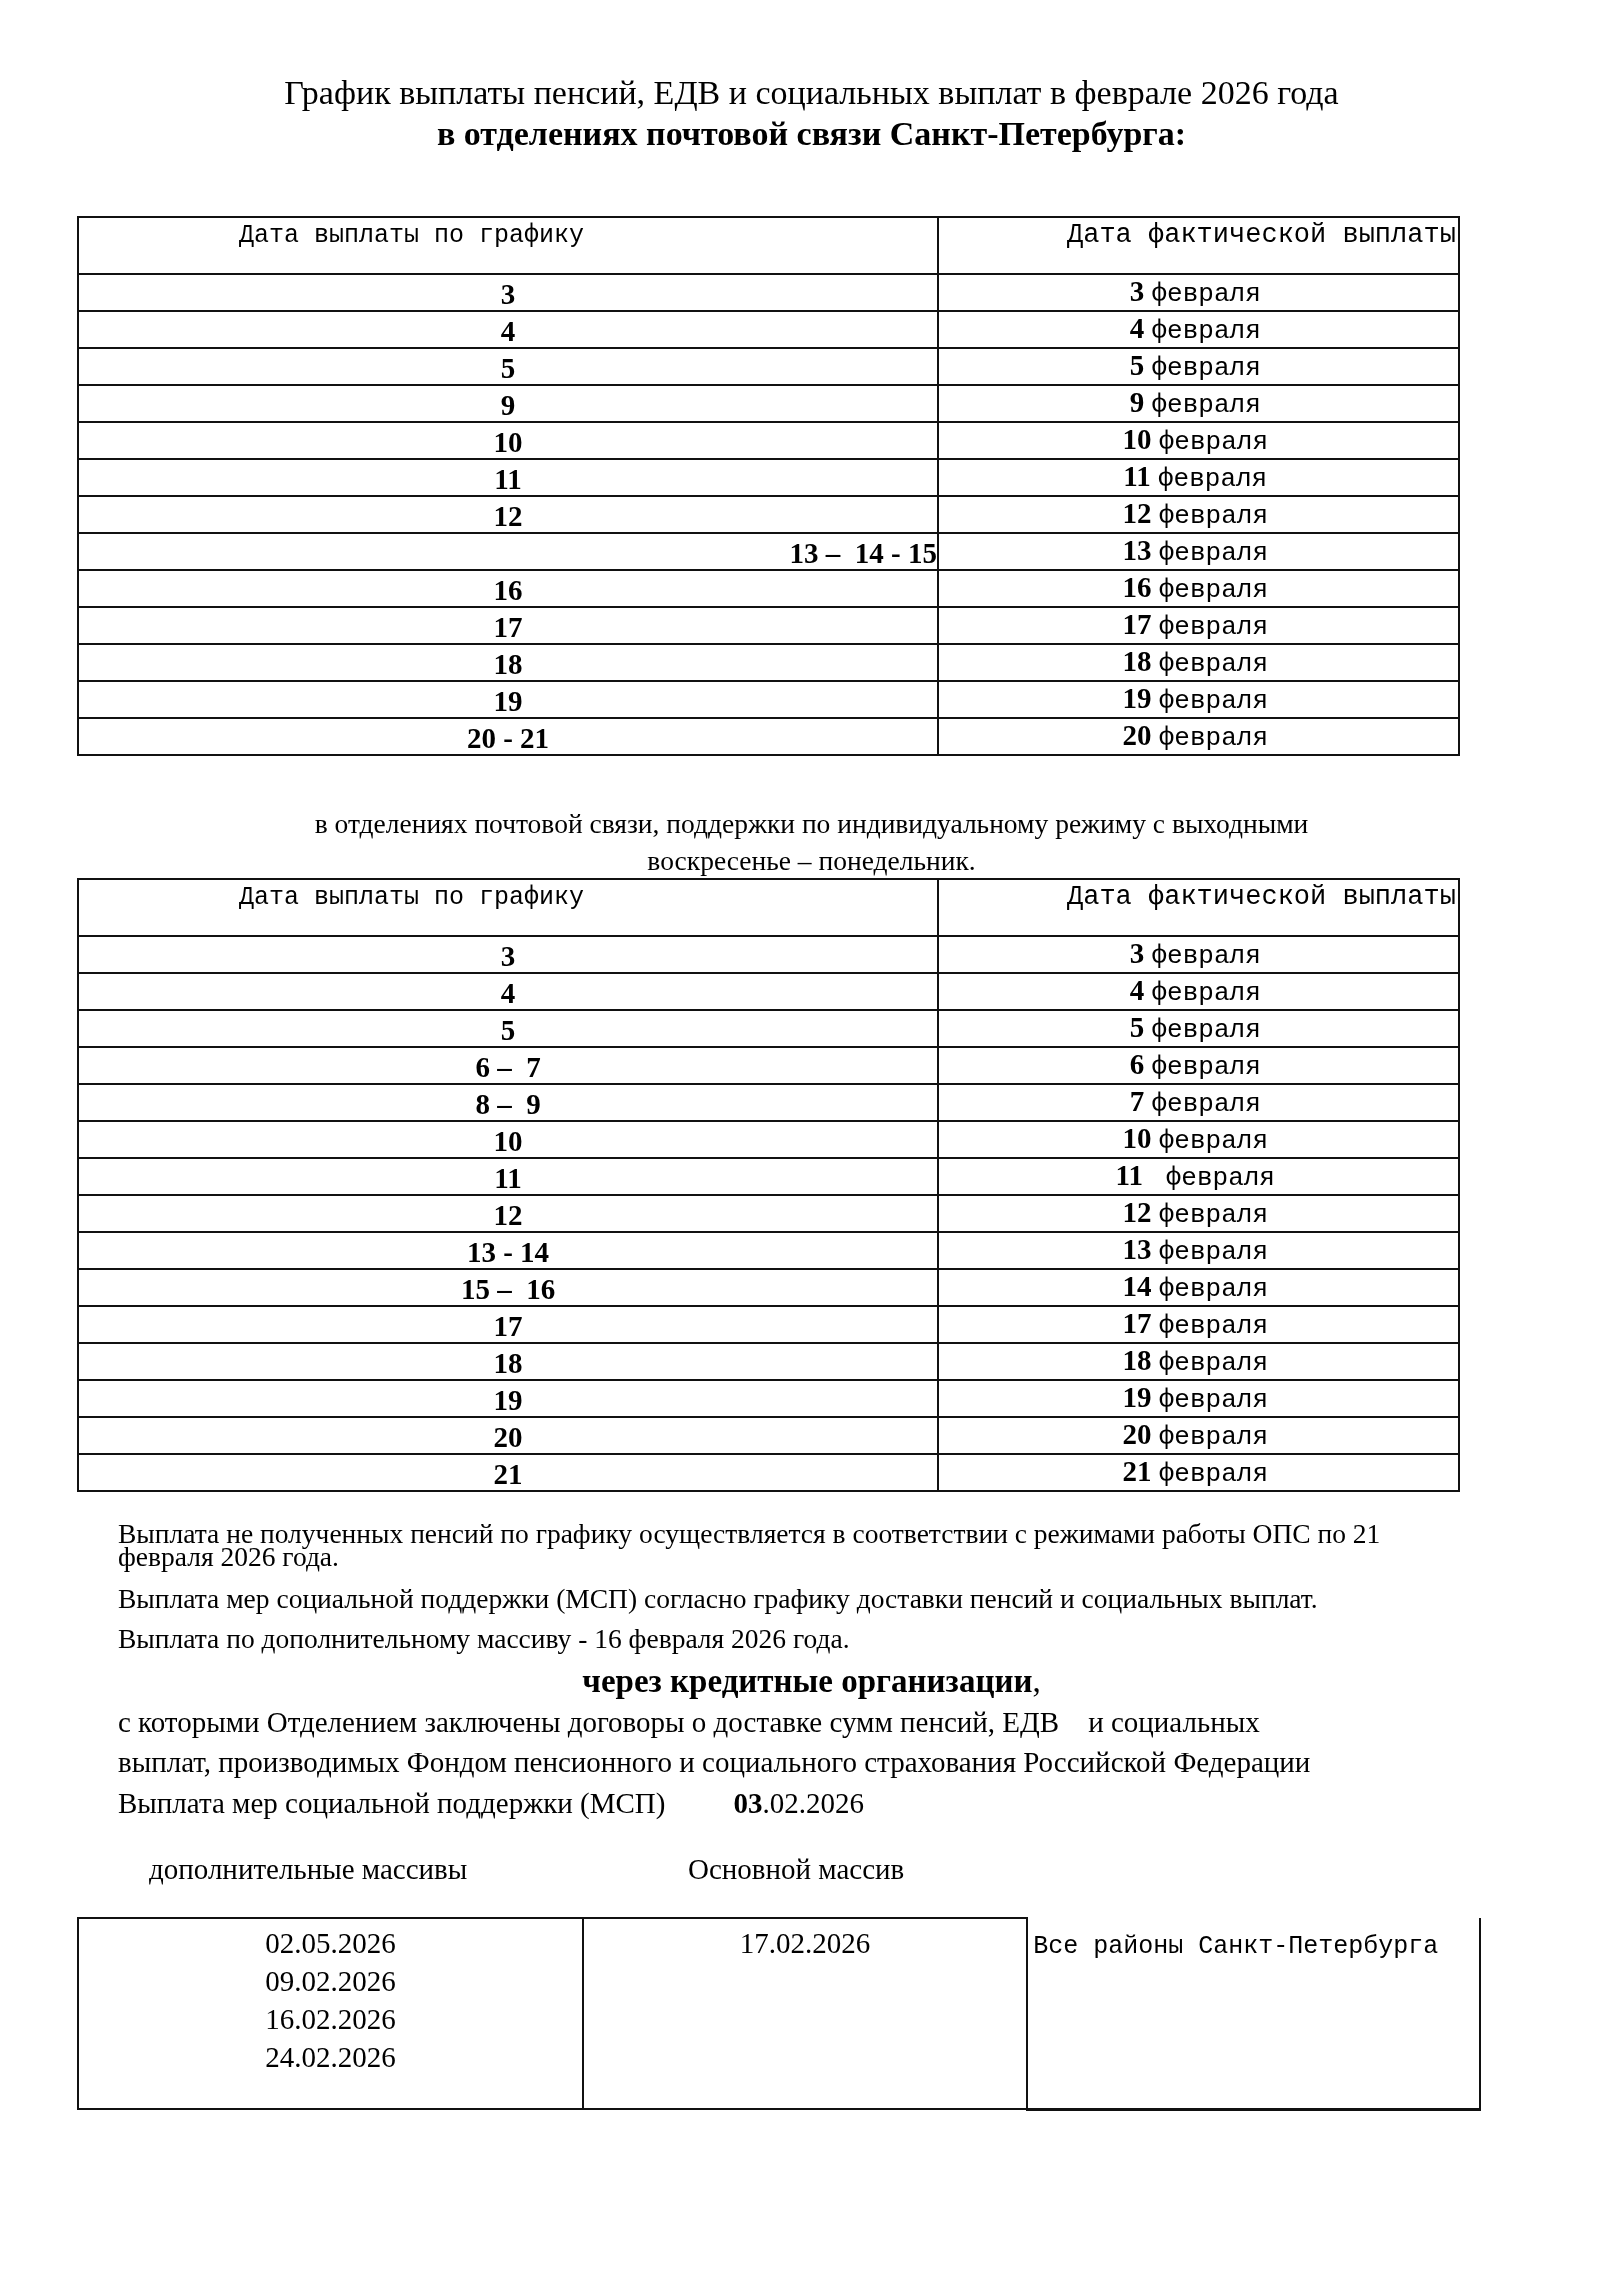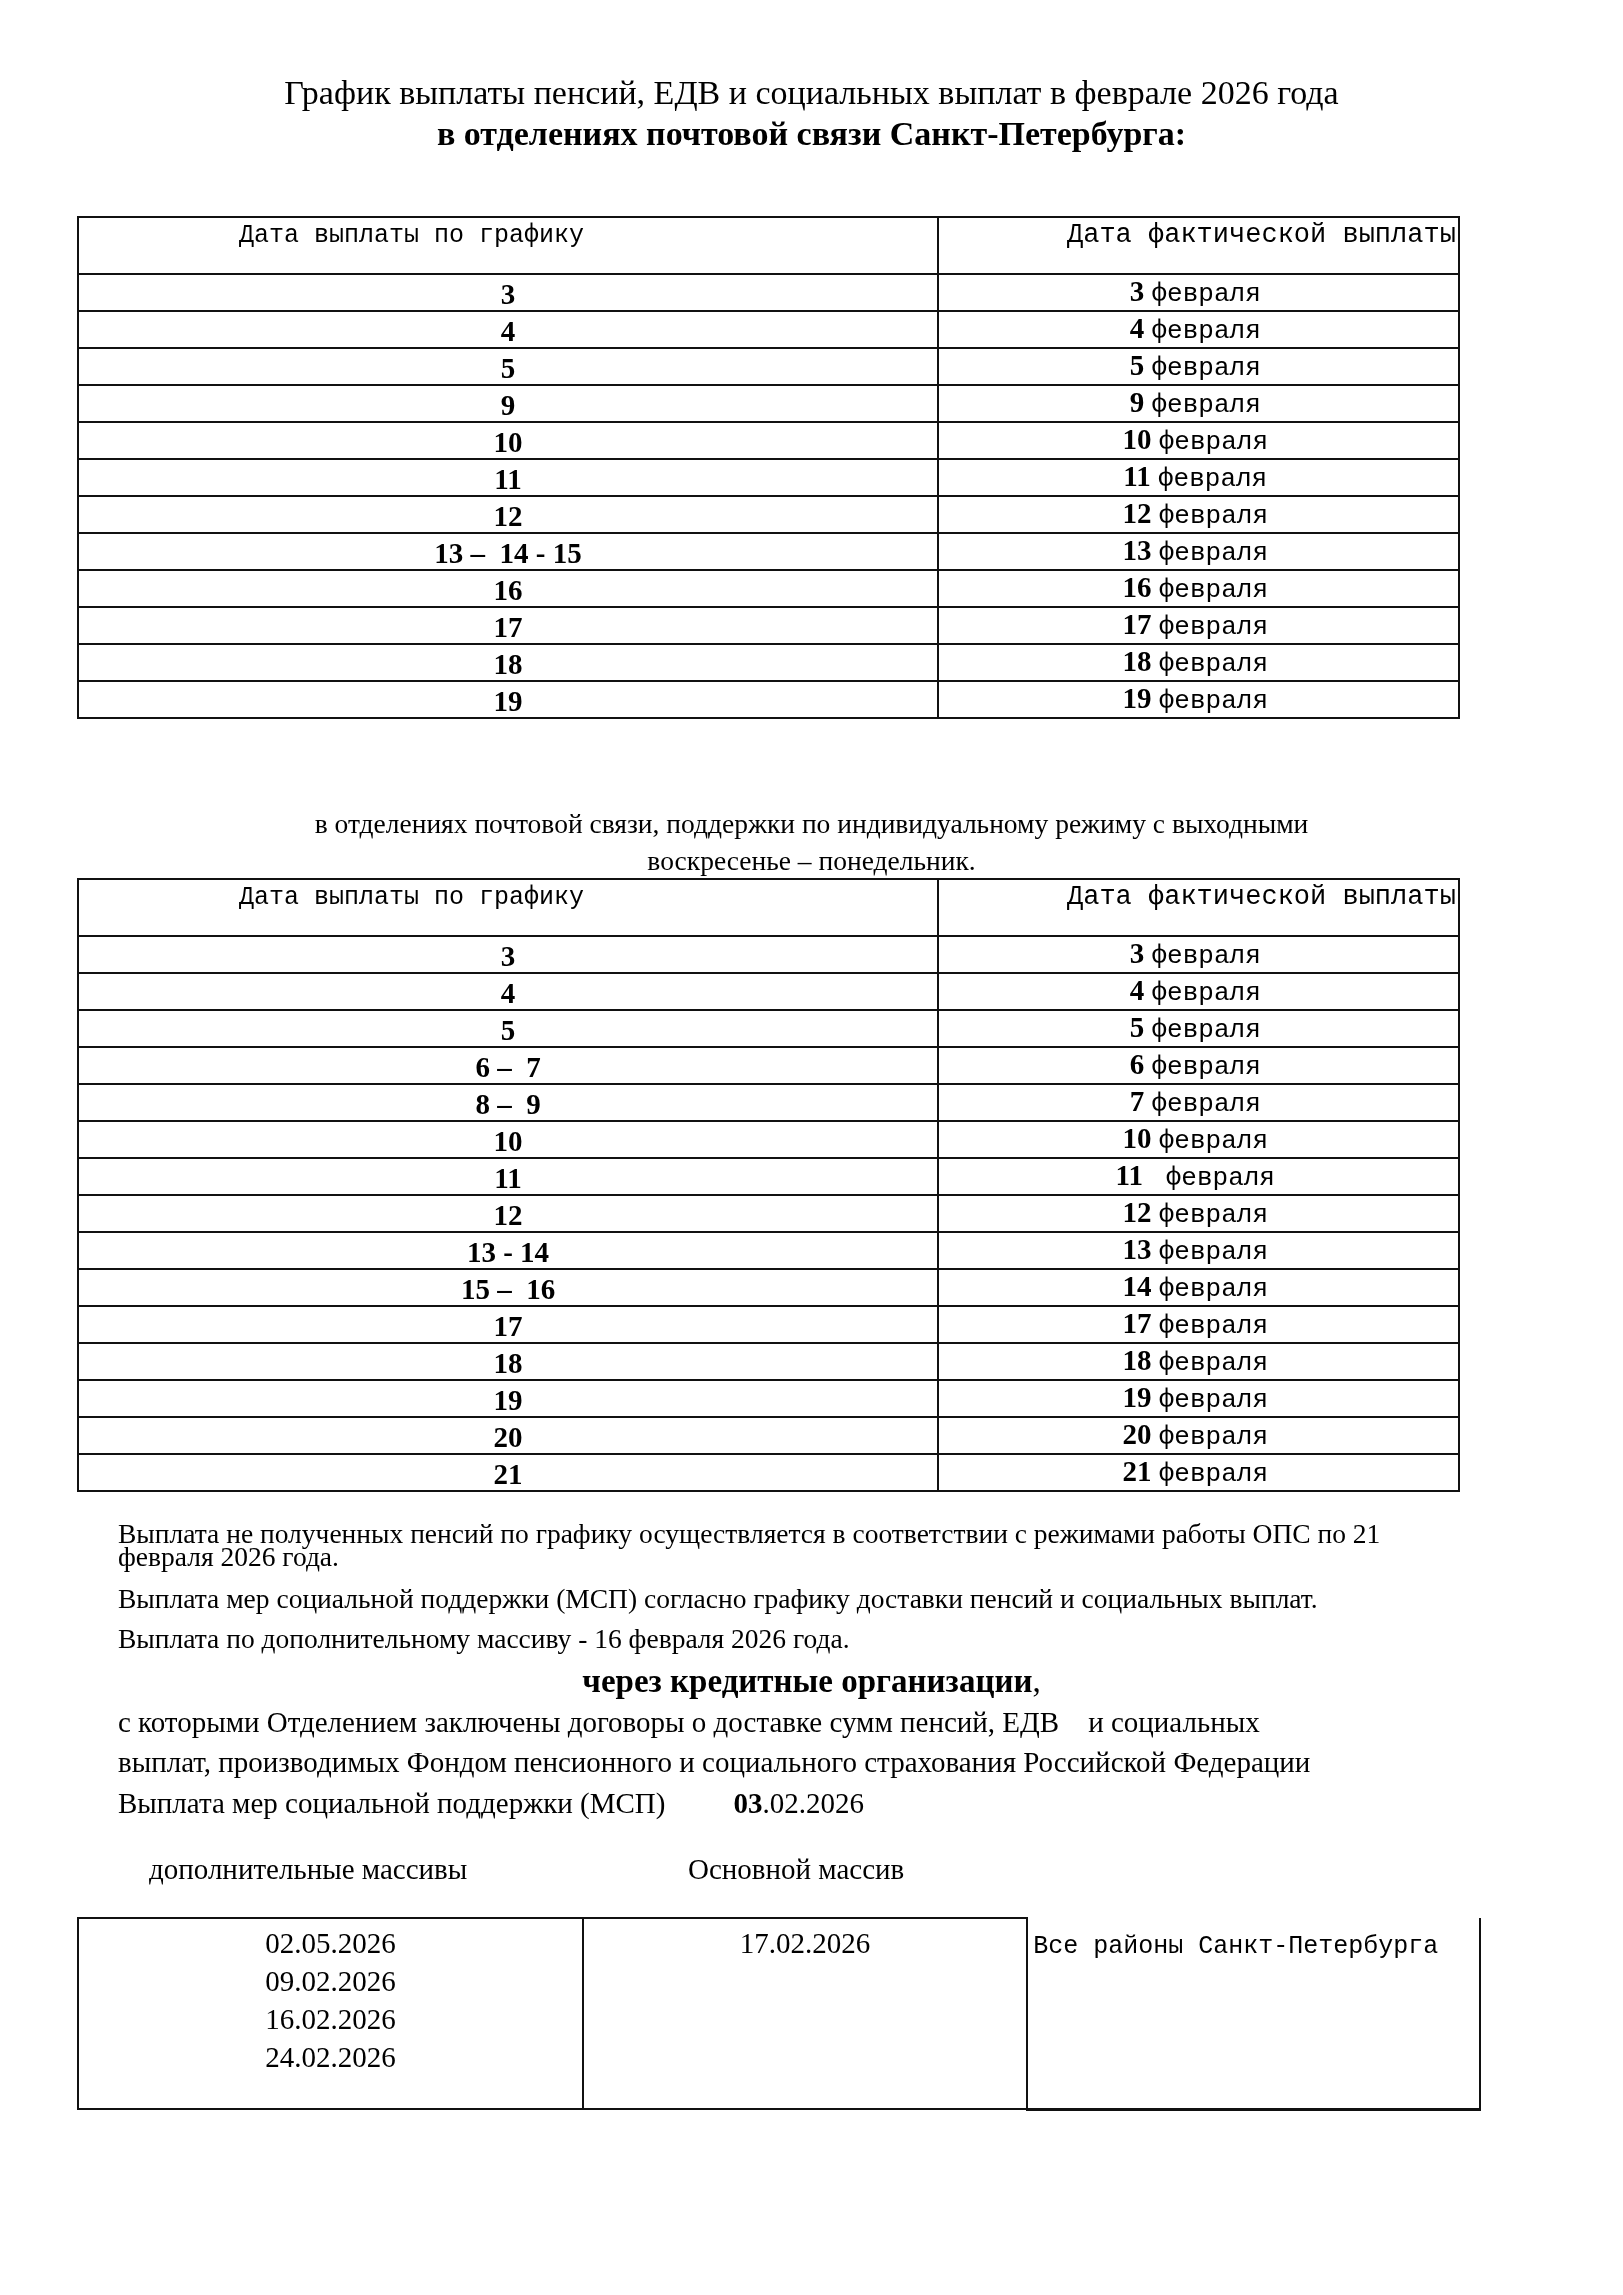--- a/index.html
+++ b/index.html
@@ -69,38 +69,42 @@
       </tr>
       <tr>
         <td class="c1" style="white-space: pre;">11</td>
         <td class="c2"><span class="inner"><span class="day">11</span> <span class="month" style="white-space: pre;">февраля</span></span></td>
       </tr>
       <tr>
         <td class="c1" style="white-space: pre;">12</td>
         <td class="c2"><span class="inner"><span class="day">12</span> <span class="month" style="white-space: pre;">февраля</span></span></td>
       </tr>
       <tr>
-        <td class="c1" style="white-space: pre;">13 –  14 - 15</td>
+        <td class="c1" style="white-space: pre; text-align: right;">13 –  14 - 15</td>
         <td class="c2"><span class="inner"><span class="day">13</span> <span class="month" style="white-space: pre;">февраля</span></span></td>
       </tr>
       <tr>
         <td class="c1" style="white-space: pre;">16</td>
         <td class="c2"><span class="inner"><span class="day">16</span> <span class="month" style="white-space: pre;">февраля</span></span></td>
       </tr>
       <tr>
         <td class="c1" style="white-space: pre;">17</td>
         <td class="c2"><span class="inner"><span class="day">17</span> <span class="month" style="white-space: pre;">февраля</span></span></td>
       </tr>
       <tr>
         <td class="c1" style="white-space: pre;">18</td>
         <td class="c2"><span class="inner"><span class="day">18</span> <span class="month" style="white-space: pre;">февраля</span></span></td>
       </tr>
       <tr>
         <td class="c1" style="white-space: pre;">19</td>
         <td class="c2"><span class="inner"><span class="day">19</span> <span class="month" style="white-space: pre;">февраля</span></span></td>
+      </tr>
+      <tr>
+        <td class="c1" style="white-space: pre;">20 - 21</td>
+        <td class="c2"><span class="inner"><span class="day">20</span> <span class="month" style="white-space: pre;">февраля</span></span></td>
       </tr>
     </tbody>
 </table>
 
 <div class="abs mid1">в отделениях почтовой связи, поддержки по индивидуальному режиму с выходными</div>
 <div class="abs mid2">воскресенье – понедельник.</div>
 
 <table class="sched" id="t2" style="top:878px;">
   <tbody>
     <tr class="hdr">

